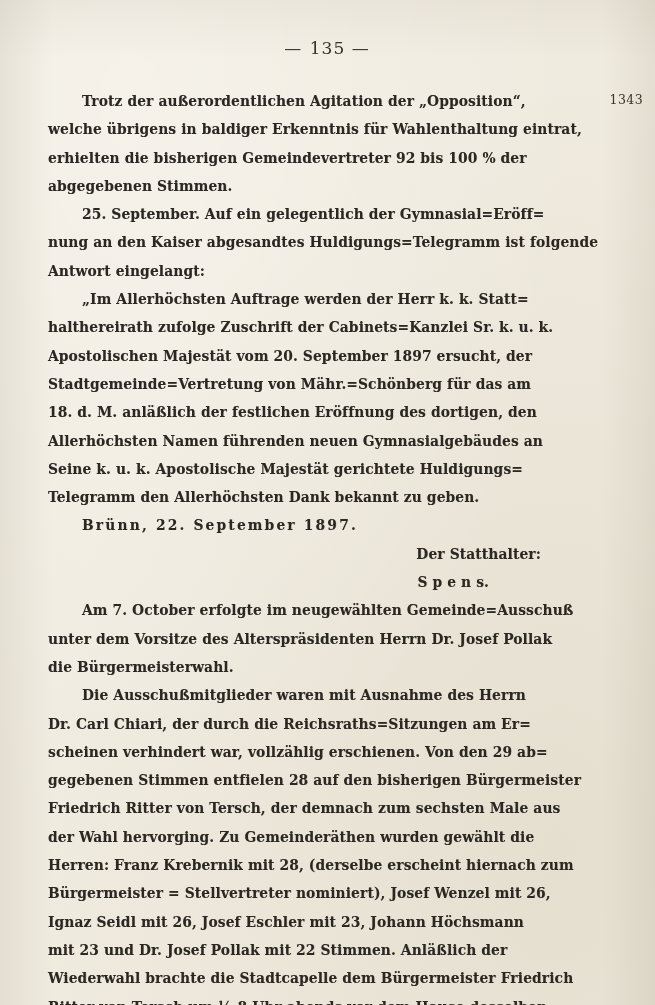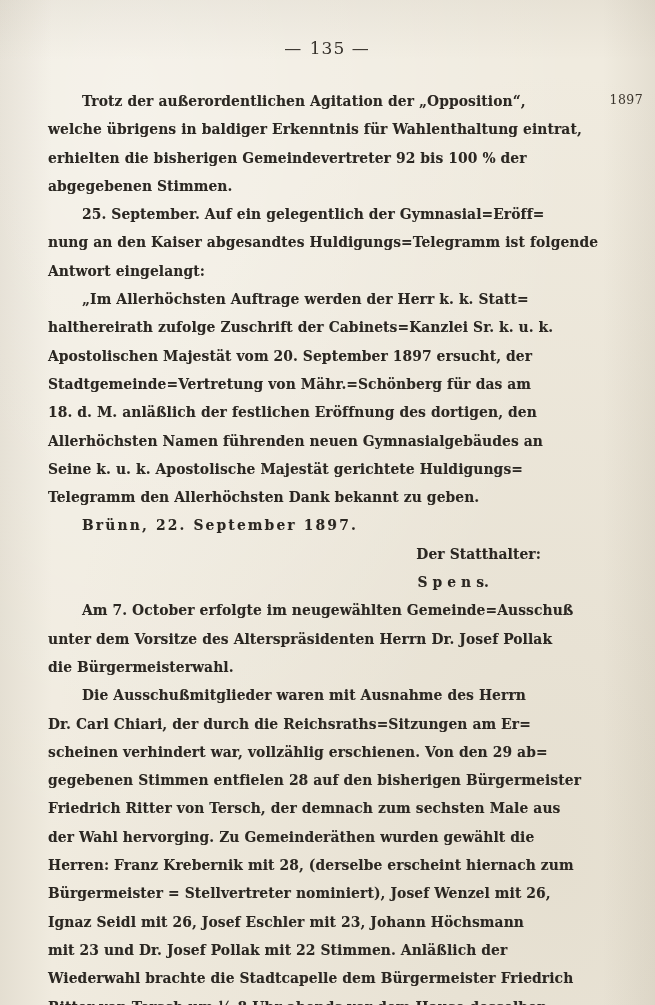--- a/index.html
+++ b/index.html
@@ -99,21 +99,21 @@
 <body>
 
 <div class="page">
 
   <div class="page-number">
     <span class="dash">—</span>
     <span>135</span>
     <span class="dash">—</span>
   </div>
 
-  <div class="marginal-year">1897</div>
+  <div class="marginal-year">1343</div>
 
   <div class="body-text fraktur">
 
     <div>
       <p class="indent">Trotz der außerordentlichen Agitation der „Opposition“,</p>
       <p>welche übrigens in baldiger Erkenntnis für Wahlenthaltung eintrat,</p>
       <p>erhielten die bisherigen Gemeindevertreter 92 bis 100 % der</p>
       <p>abgegebenen Stimmen.</p>
     </div>
 

